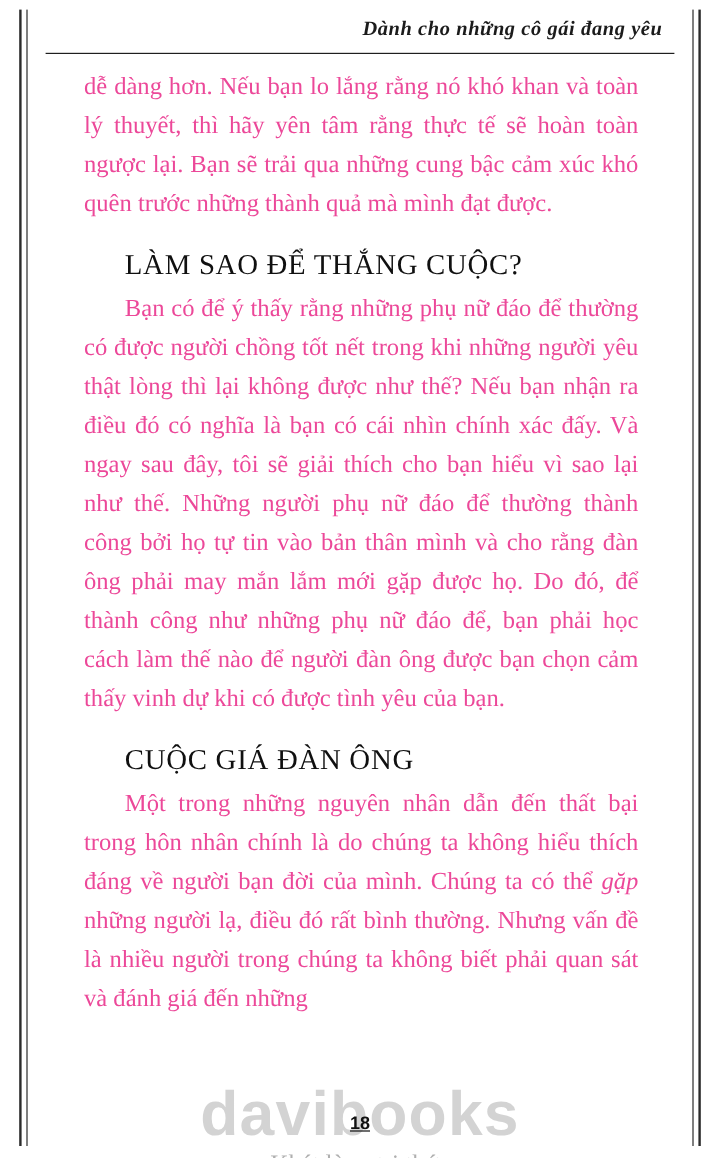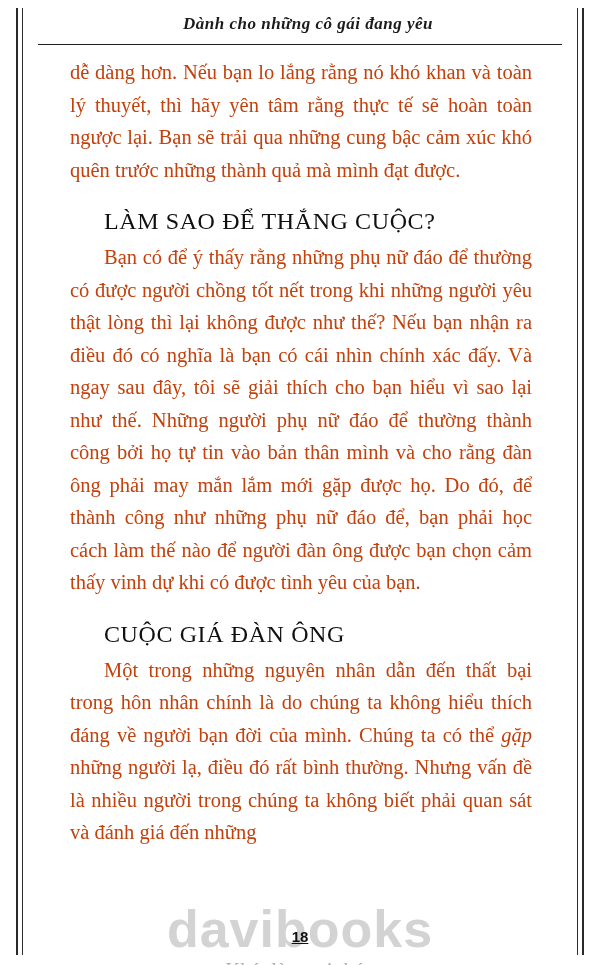--- a/index.html
+++ b/index.html
@@ -41,24 +41,24 @@
     right: 22px;
     bottom: 10px;
     border-left: 1px solid #2b2b2b;
     border-right: 1px solid #2b2b2b;
     box-sizing: border-box;
   }
   
   .runhead {
     position: absolute;
     left: 40px;
-    right: 24px;
+    right: 48px;
     top: 14px;
     height: 28px;
-    text-align: center;
+    text-align: right;
   }
   .runhead-text {
     font-family: "Liberation Serif", serif;
     font-style: italic;
     font-weight: bold;
     font-size: 17px;
     letter-spacing: 0.5px;
     color: #1b1b1b;
     white-space: nowrap;
   }
@@ -75,21 +75,21 @@
     left: 70px;
     top: 56px;
     width: 462px;
   }
   p.para {
     margin: 0 0 0 0;
     font-size: 20.5px;
     line-height: 32.5px;
     text-align: justify;
     text-justify: inter-word;
-    color: #c2410c;
+    color: #ec4899;
     hyphens: none;
   }
   p.indent {
     text-indent: 34px;
   }
   h2.heading {
     margin: 22px 0 6px 0;
     font-size: 24px;
     font-weight: normal;
     letter-spacing: 0.6px;

